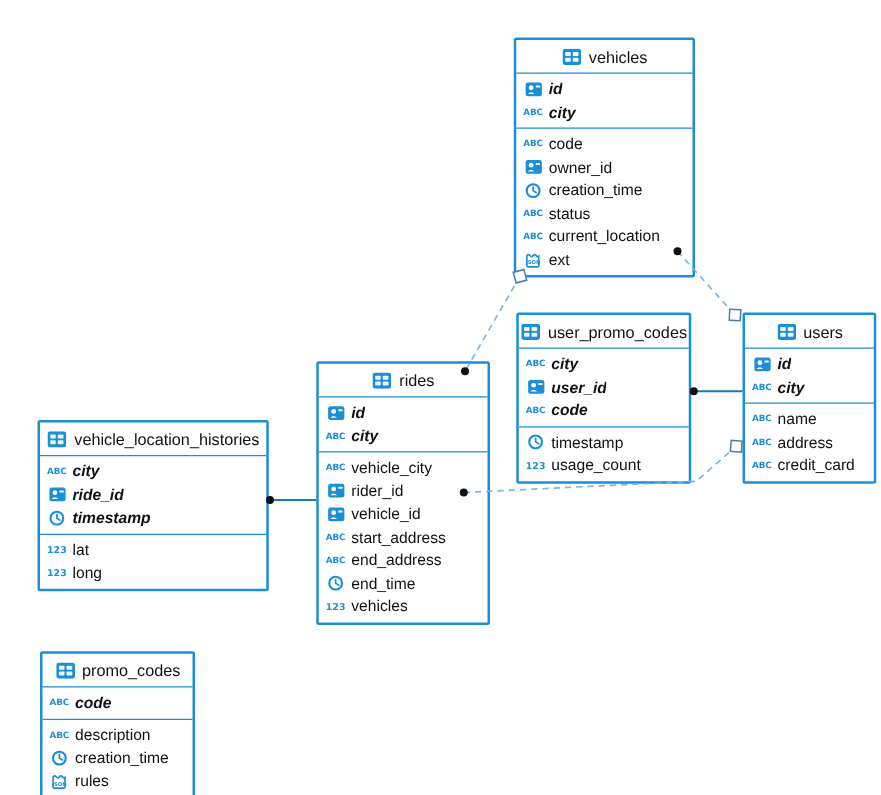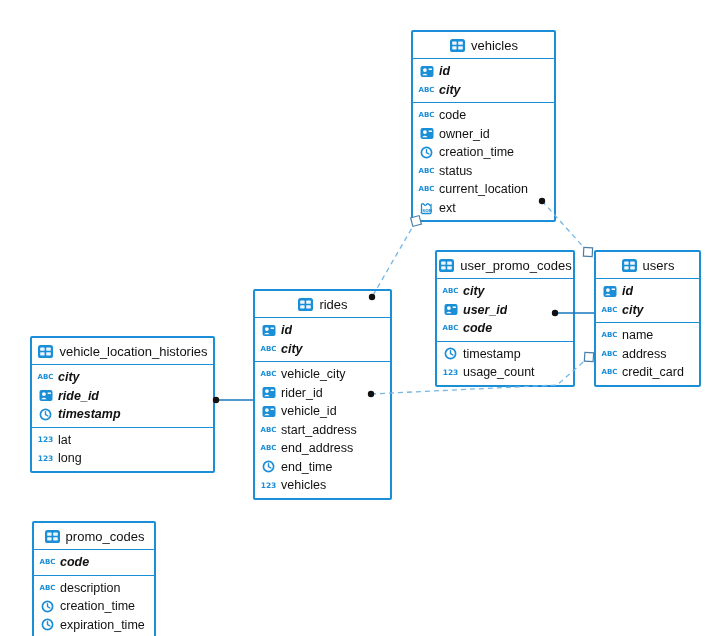--- a/index.html
+++ b/index.html
@@ -98,21 +98,21 @@
           <span class="icon-box">
             <svg width="13" height="14" viewBox="0 0 13 14">
               <path d="M1.5 3.5 q1.2-1.6 2.5 0 q1.2 1.6 2.5 0 q1.2-1.6 2.5 0 q1 1.2 2 0.4 V11.5 a1 1 0 0 1 -1 1 H2.5 a1 1 0 0 1 -1 -1 Z" fill="none" stroke="#1b8ed8" stroke-width="1.3"></path>
               <text x="6.5" y="10.6" font-size="4.2" font-weight="bold" fill="#1b8ed8" text-anchor="middle" font-family="DejaVu Sans,sans-serif">JSON</text>
             </svg>
           </span>
           <span class="lbl">ext</span>
         </div>
       </div>
     </div>
-    <div class="tbl" style="left: 435px; top: 250px; width: 140px;">
+    <div class="tbl" style="left: 413px; top: 250px; width: 140px;">
       <div class="tbl-header">
         <span class="icon-box">
           <svg width="15" height="13" viewBox="0 0 15 13">
             <rect x="0" y="0" width="15" height="13" rx="2.6" fill="#1b8ed8"></rect>
             <rect x="2.2" y="2.6" width="4.4" height="3.2" rx="0.6" fill="#fff" opacity="0.92"></rect>
             <rect x="8.2" y="2.6" width="4.6" height="3.2" rx="0.6" fill="#fff" opacity="0.92"></rect>
             <rect x="2.2" y="7.2" width="4.4" height="3.2" rx="0.6" fill="#fff" opacity="0.92"></rect>
             <rect x="8.2" y="7.2" width="4.6" height="3.2" rx="0.6" fill="#fff" opacity="0.92"></rect>
           </svg>
         </span>
@@ -389,29 +389,20 @@
           <span class="lbl">description</span>
         </div>
         <div class="row">
           <span class="icon-box">
             <svg width="13" height="13" viewBox="0 0 13 13">
               <circle cx="6.5" cy="6.5" r="5.1" fill="none" stroke="#1b8ed8" stroke-width="1.7"></circle>
               <path d="M6.5 3.6 L6.5 6.5 L8.9 8" fill="none" stroke="#1b8ed8" stroke-width="1.4" stroke-linecap="round"></path>
             </svg>
           </span>
           <span class="lbl">creation_time</span>
-        </div>
-        <div class="row">
-          <span class="icon-box">
-            <svg width="13" height="13" viewBox="0 0 13 13">
-              <circle cx="6.5" cy="6.5" r="5.1" fill="none" stroke="#1b8ed8" stroke-width="1.7"></circle>
-              <path d="M6.5 3.6 L6.5 6.5 L8.9 8" fill="none" stroke="#1b8ed8" stroke-width="1.4" stroke-linecap="round"></path>
-            </svg>
-          </span>
-          <span class="lbl">expiration_time</span>
         </div>
         <div class="row">
           <span class="icon-box">
             <svg width="13" height="14" viewBox="0 0 13 14">
               <path d="M1.5 3.5 q1.2-1.6 2.5 0 q1.2 1.6 2.5 0 q1.2-1.6 2.5 0 q1 1.2 2 0.4 V11.5 a1 1 0 0 1 -1 1 H2.5 a1 1 0 0 1 -1 -1 Z" fill="none" stroke="#1b8ed8" stroke-width="1.3"></path>
               <text x="6.5" y="10.6" font-size="4.2" font-weight="bold" fill="#1b8ed8" text-anchor="middle" font-family="DejaVu Sans,sans-serif">JSON</text>
             </svg>
           </span>
           <span class="lbl">rules</span>
         </div>

